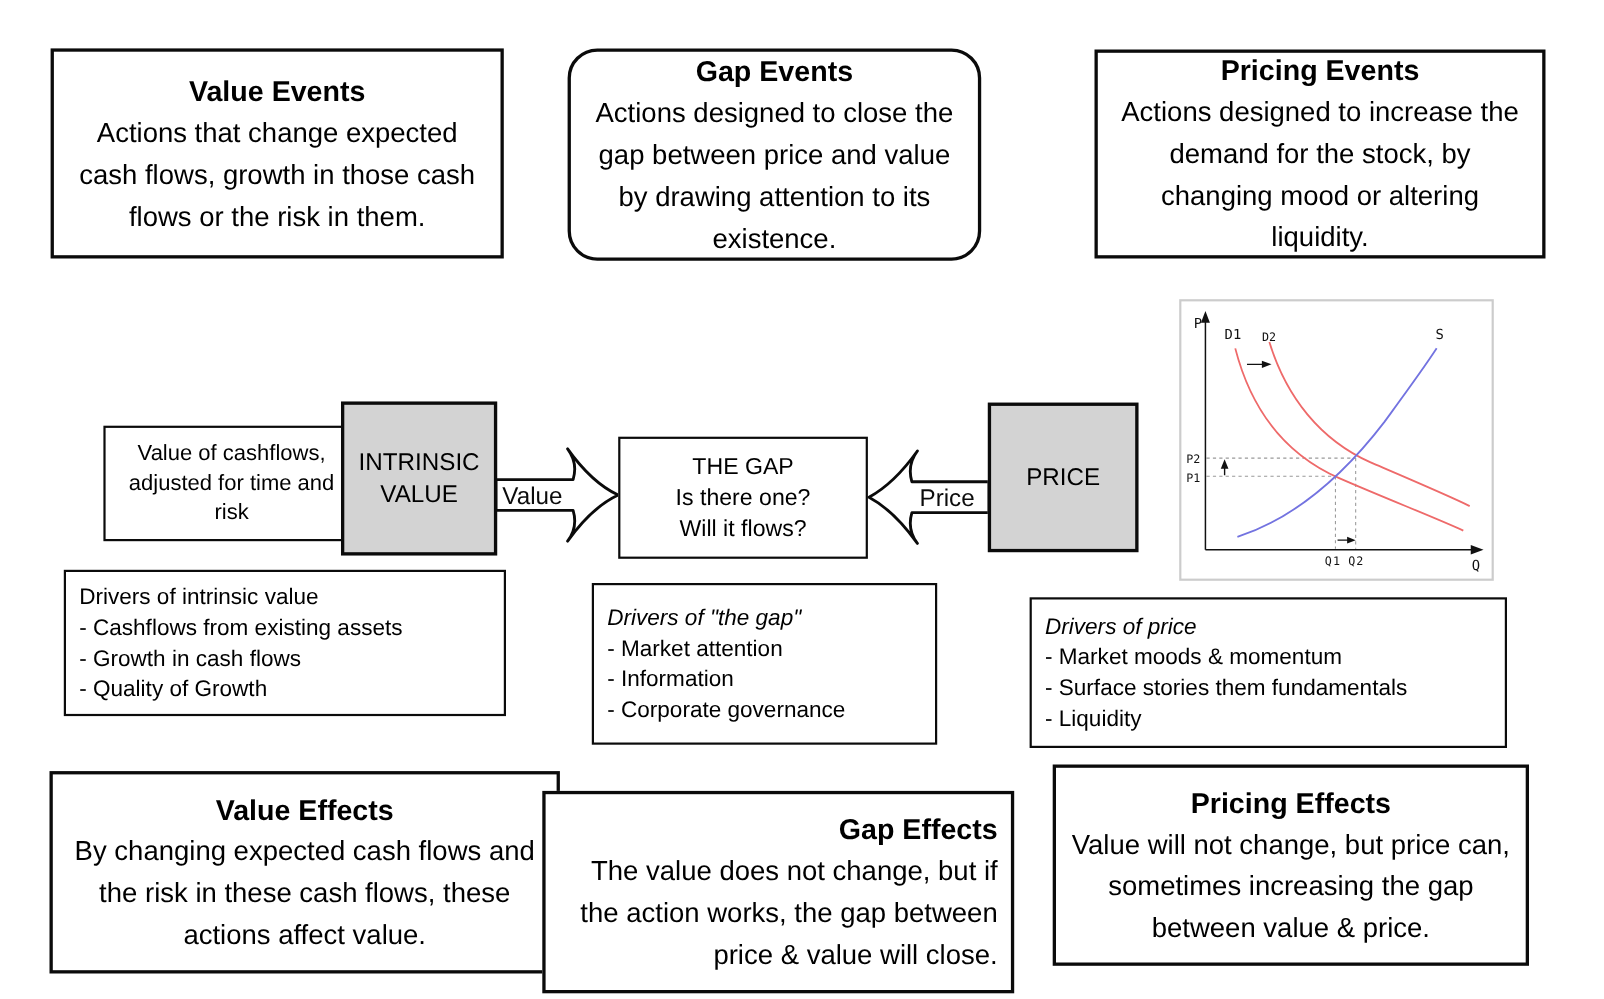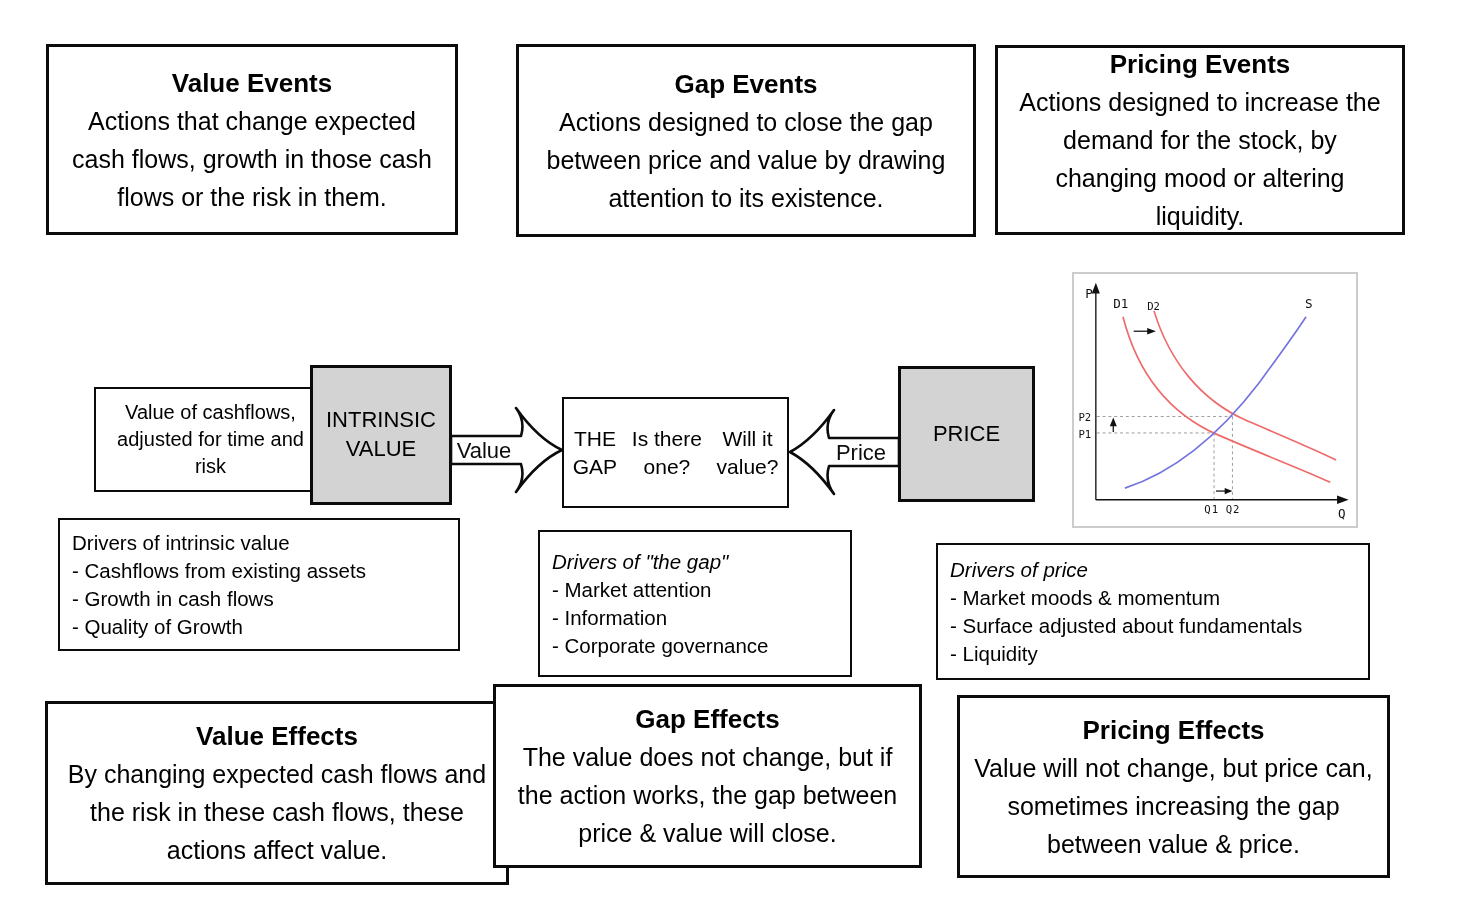--- a/index.html
+++ b/index.html
@@ -7,40 +7,40 @@
           font-family:"Liberation Sans",sans-serif;color:#000000;overflow:hidden;}
   .abs{position:absolute;box-sizing:border-box;}
   .bigbox{border:3px solid #0b0b0b;background:#fff;text-align:center;
           display:flex;flex-direction:column;justify-content:center;padding:6px 12px;}
   .bigbox .title{font-weight:bold;font-size:26px;line-height:38px;}
   .bigbox .body{font-size:25px;line-height:38px;}
   .graybox{background:#d3d3d3;border:3px solid #0b0b0b;display:flex;align-items:center;
            justify-content:center;text-align:center;font-size:22px;line-height:1.3;padding:6px;}
   .notebox{border:2.5px solid #0b0b0b;background:#fff;display:flex;align-items:center;
            justify-content:center;text-align:center;font-size:20px;line-height:27px;padding:4px 18px;margin-left:44px;}
-  .gapbox{border:2.5px solid #0b0b0b;background:#fff;display:flex;flex-direction:row;
+  .gapbox{border:2.5px solid #0b0b0b;background:#fff;display:flex;flex-direction:column;
           align-items:center;justify-content:center;text-align:center;font-size:21px;line-height:28px;}
   .driver{border:2.5px solid #0b0b0b;background:#fff;font-size:20.5px;line-height:28px;
           display:flex;flex-direction:column;justify-content:center;padding:6px 12px;}
   .driver .dtitle.it{font-style:italic;}
   .chartbox{border:2px solid #cccccc;background:#fff;padding:2px;}
   .chartbox svg{display:block;width:100%;height:100%;}
   svg text{font-family:"DejaVu Sans Mono",monospace;fill:#111;}
   svg text.arrowtext{font-family:"Liberation Sans",sans-serif;font-size:22px;fill:#0c0c0c;}
 </style>
 </head>
 <body>
 
 <div id="canvas">
 
   <div class="abs bigbox" style="left:46px;top:44px;width:412px;height:191px;">
     <div class="title">Value Events</div>
     <div class="body">Actions that change expected cash flows, growth in those cash flows or the risk in them.</div>
   </div>
-  <div class="abs bigbox" style="left:516px;top:44px;width:460px;height:193px;">
+  <div class="abs bigbox" style="left:516px;top:44px;width:376px;height:193px;border-radius:27px;">
     <div class="title">Gap Events</div>
     <div class="body">Actions designed to close the gap between price and value by drawing attention to its existence.</div>
   </div>
   <div class="abs bigbox" style="left:995px;top:45px;width:410px;height:190px;align-items:center;">
     <div class="title">Pricing Events</div>
     <div class="body">Actions designed to increase the demand for the stock, by changing mood or altering liquidity.</div>
   </div>
 
   <div class="abs notebox" style="left:50px;top:387px;width:233px;height:105px;">
     <div>Value of cashflows, adjusted for time and risk</div>
@@ -53,21 +53,21 @@
   <div class="abs" style="left:450px;top:403px;width:114px;height:92px;">
     <svg viewBox="0 0 114 92" width="114" height="92">
       <path d="M 1,33 H 71 C 74,23 72,13 66,5 C 81,26 97,40 112,47 C 97,54 81,68 66,89 C 72,81 74,71 71,61 H 1 Z" fill="#ffffff" stroke="#0b0b0b" stroke-width="2.6" stroke-linejoin="round"></path>
       <text class="arrowtext" x="34" y="55" text-anchor="middle">Value</text>
     </svg>
   </div>
 
   <div class="abs gapbox" style="left:562px;top:397px;width:227px;height:111px;">
     <div>THE GAP</div>
     <div>Is there one?</div>
-    <div>Will it value?</div>
+    <div>Will it flows?</div>
   </div>
 
   <div class="abs" style="left:788px;top:405px;width:112px;height:92px;">
     <svg viewBox="0 0 112 92" width="112" height="92">
       <path d="M 111,33 H 41 C 38,23 40,13 46,5 C 31,26 15,40 2,47 C 15,54 31,68 46,89 C 40,81 38,71 41,61 H 111 Z" fill="#ffffff" stroke="#0b0b0b" stroke-width="2.6" stroke-linejoin="round"></path>
       <text class="arrowtext" x="73" y="55" text-anchor="middle">Price</text>
     </svg>
   </div>
 
   <div class="abs graybox" style="left:898px;top:366px;width:137px;height:136px;">
@@ -120,29 +120,29 @@
   <div class="abs driver" style="left:538px;top:530px;width:314px;height:147px;">
     <div class="dtitle it">Drivers of "the gap"</div>
     <div>- Market attention</div>
     <div>- Information</div>
     <div>- Corporate governance</div>
   </div>
 
   <div class="abs driver" style="left:923px;top:543px;width:434px;height:137px;margin-left:13px;">
     <div class="dtitle it">Drivers of price</div>
     <div>- Market moods &amp; momentum</div>
-    <div>- Surface adjusted about fundamentals</div>
+    <div>- Surface stories them fundamentals</div>
     <div>- Liquidity</div>
   </div>
 
   <div class="abs bigbox" style="left:45px;top:701px;width:464px;height:184px;">
     <div class="title">Value Effects</div>
     <div class="body">By changing expected cash flows and the risk in these cash flows, these actions affect value.</div>
   </div>
-  <div class="abs bigbox" style="left:493px;top:684px;width:429px;height:184px;">
+  <div class="abs bigbox" style="left:493px;top:719px;width:429px;height:184px;text-align:right;">
     <div class="title">Gap Effects</div>
     <div class="body">The value does not change, but if the action works, the gap between price &amp; value will close.</div>
   </div>
   <div class="abs bigbox" style="left:957px;top:695px;width:433px;height:183px;align-items:center;">
     <div class="title">Pricing Effects</div>
     <div class="body">Value will not change, but price can, sometimes increasing the gap between value &amp; price.</div>
   </div>
 
 </div>
 

